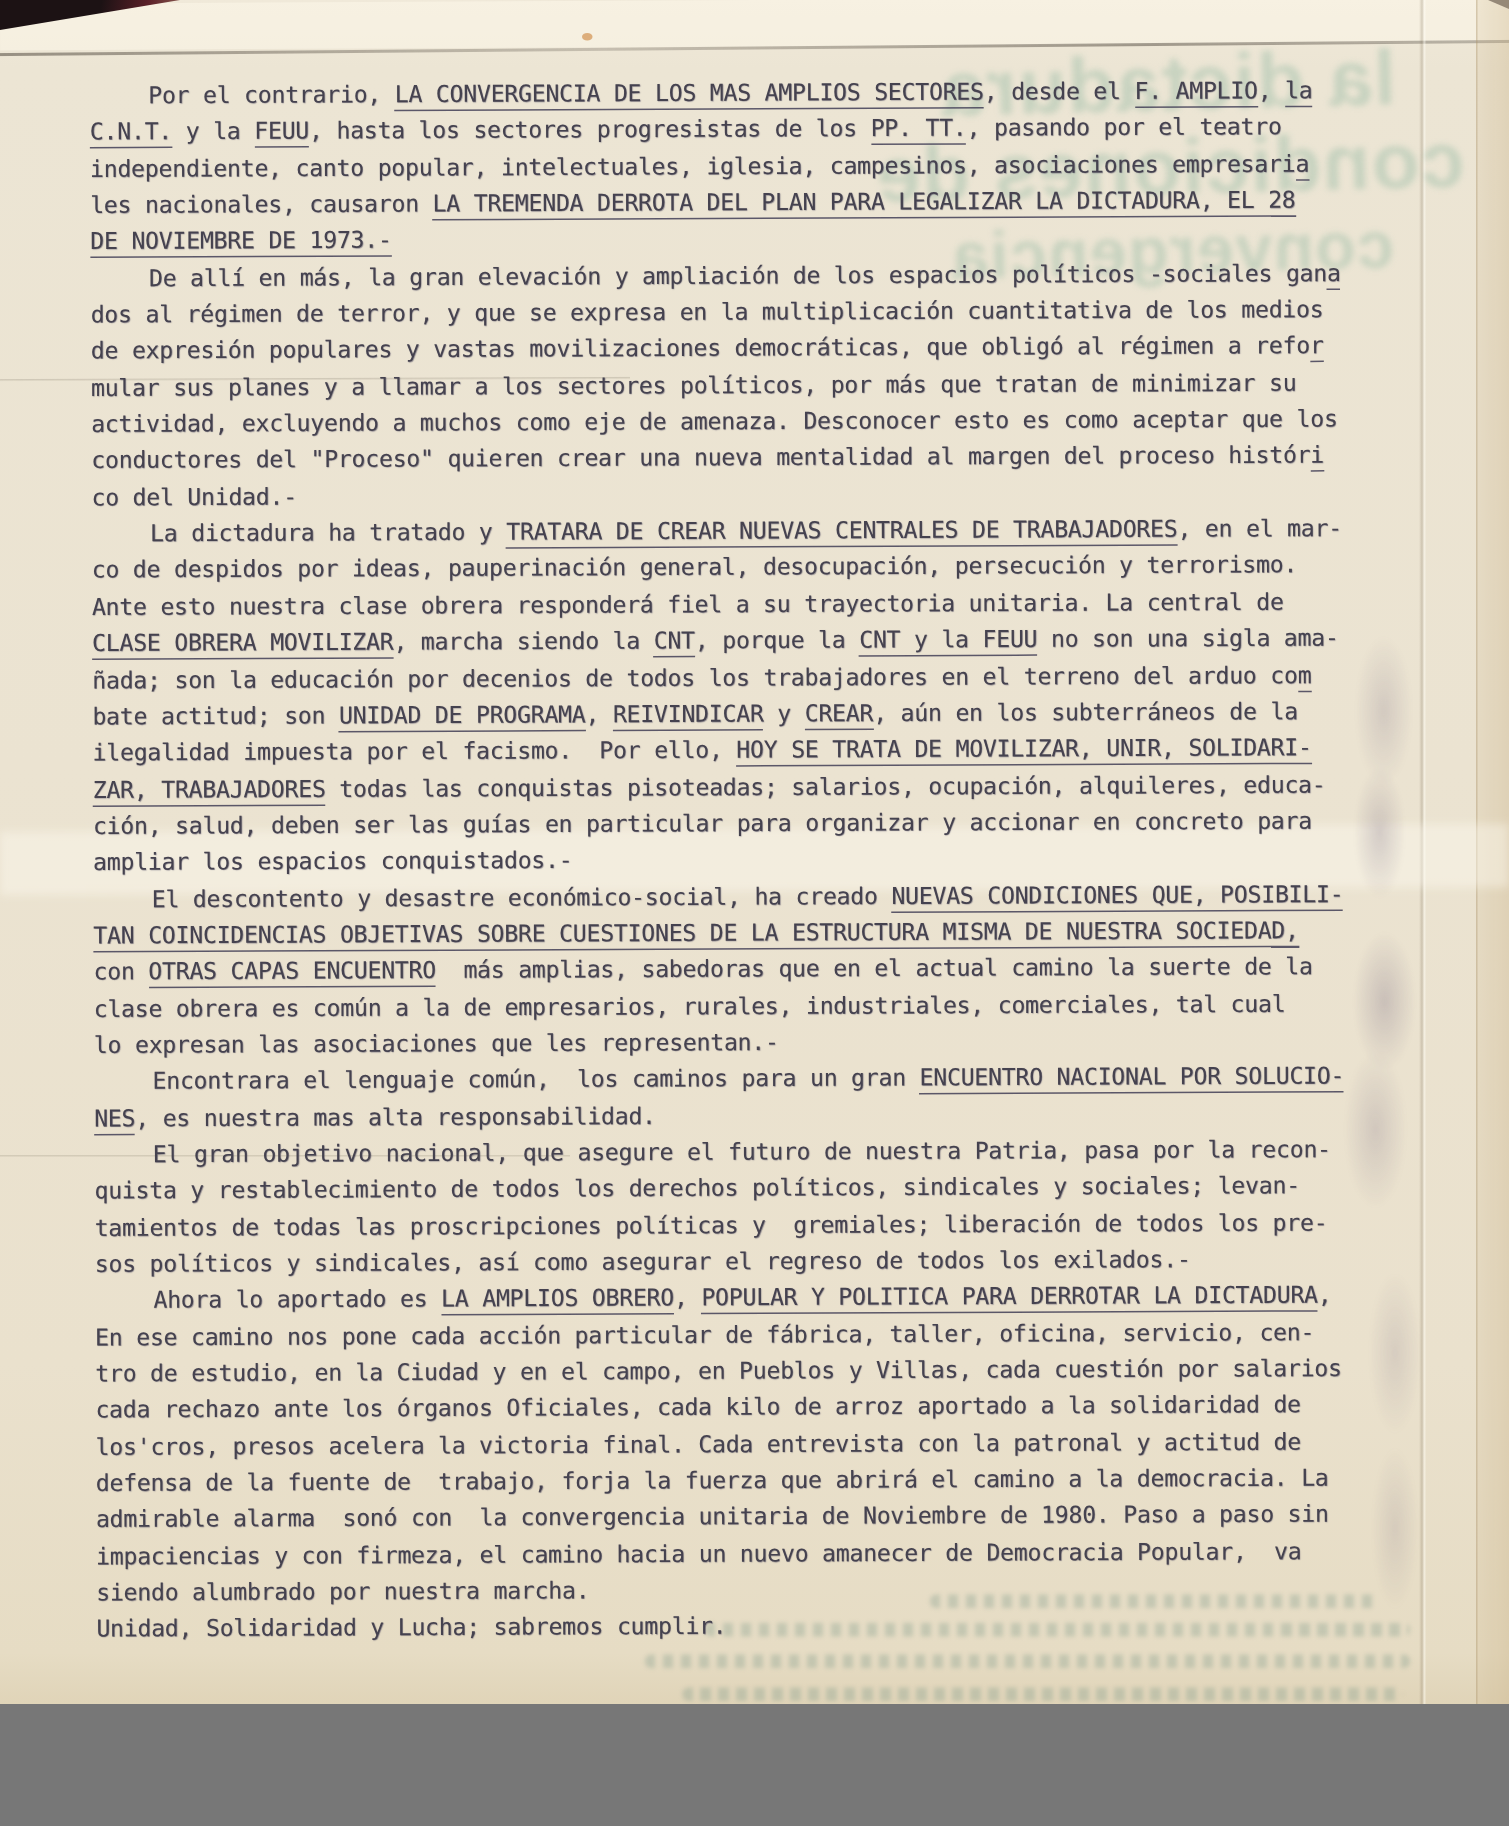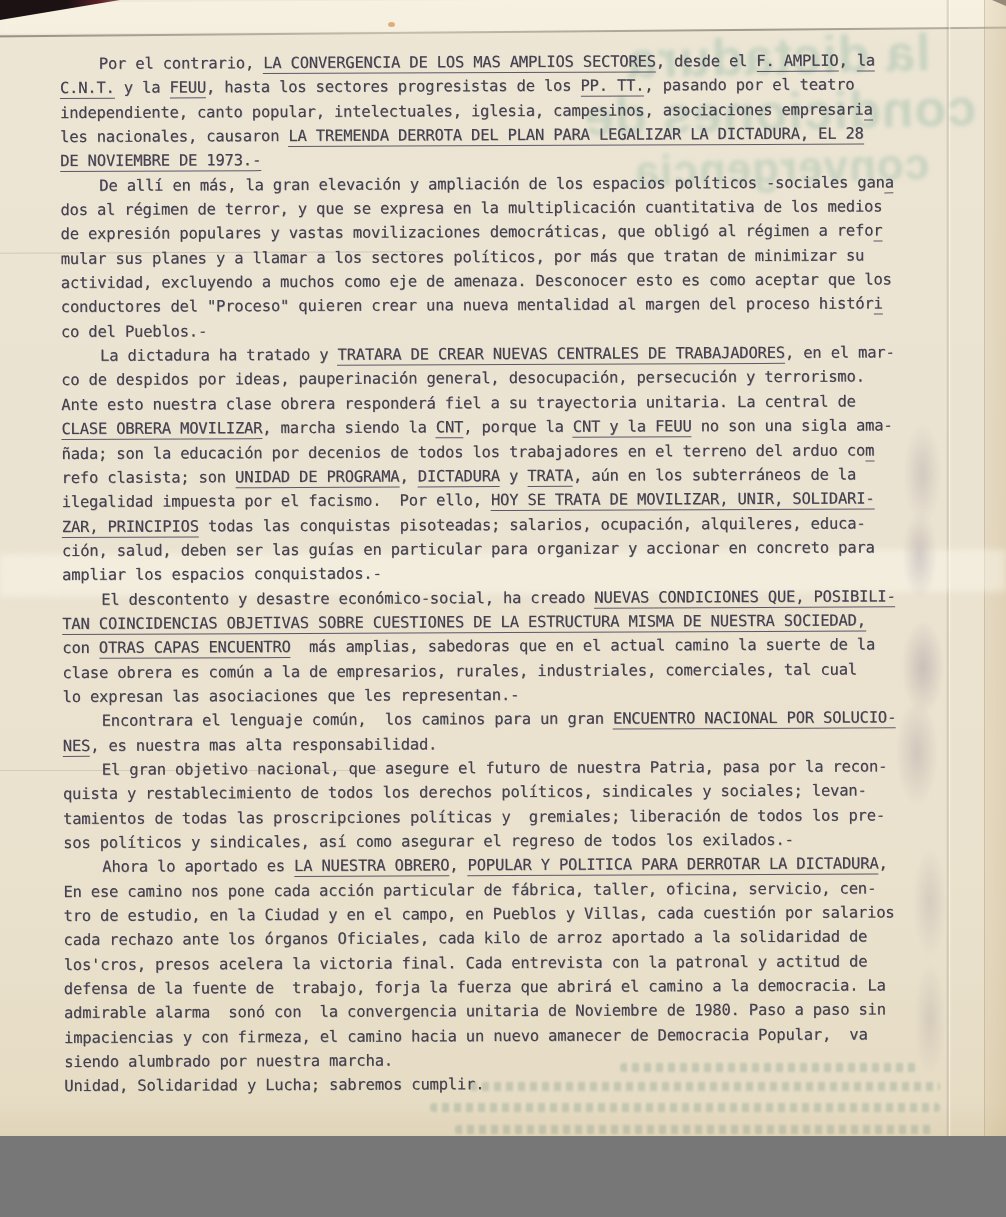--- a/index.html
+++ b/index.html
@@ -140,43 +140,43 @@
       <div class="line"><span class="u">C.N.T.</span><span> y la </span><span class="u">FEUU</span><span>, hasta los sectores progresistas de los </span><span class="u">PP. TT.</span><span>, pasando por el teatro</span></div>
       <div class="line"><span>independiente, canto popular, intelectuales, iglesia, campesinos, asociaciones empresari</span><span class="u">a</span></div>
       <div class="line"><span>les nacionales, causaron </span><span class="u">LA TREMENDA DERROTA DEL PLAN PARA LEGALIZAR LA DICTADURA, EL 28</span></div>
       <div class="line"><span class="u">DE NOVIEMBRE DE 1973.-</span></div>
       <div class="line indent"><span>De allí en más, la gran elevación y ampliación de los espacios políticos -sociales gan</span><span class="u">a</span></div>
       <div class="line"><span>dos al régimen de terror, y que se expresa en la multiplicación cuantitativa de los medios</span></div>
       <div class="line"><span>de expresión populares y vastas movilizaciones democráticas, que obligó al régimen a refo</span><span class="u">r</span></div>
       <div class="line"><span>mular sus planes y a llamar a los sectores políticos, por más que tratan de minimizar su</span></div>
       <div class="line"><span>actividad, excluyendo a muchos como eje de amenaza. Desconocer esto es como aceptar que los</span></div>
       <div class="line"><span>conductores del "Proceso" quieren crear una nueva mentalidad al margen del proceso histór</span><span class="u">i</span></div>
-      <div class="line"><span>co del Pueblos.-</span></div>
+      <div class="line"><span>co del Unidad.-</span></div>
       <div class="line indent"><span>La dictadura ha tratado y </span><span class="u">TRATARA DE CREAR NUEVAS CENTRALES DE TRABAJADORES</span><span>, en el mar-</span></div>
       <div class="line"><span>co de despidos por ideas, pauperinación general, desocupación, persecución y terrorismo.</span></div>
       <div class="line"><span>Ante esto nuestra clase obrera responderá fiel a su trayectoria unitaria. La central de</span></div>
       <div class="line"><span class="u">CLASE OBRERA MOVILIZAR</span><span>, marcha siendo la </span><span class="u">CNT</span><span>, porque la </span><span class="u">CNT y la FEUU</span><span> no son una sigla ama-</span></div>
       <div class="line"><span>ñada; son la educación por decenios de todos los trabajadores en el terreno del arduo co</span><span class="u">m</span></div>
-      <div class="line"><span>refo clasista; son </span><span class="u">UNIDAD DE PROGRAMA</span><span>, </span><span class="u">DICTADURA</span><span> y </span><span class="u">TRATA</span><span>, aún en los subterráneos de la</span></div>
+      <div class="line"><span>bate actitud; son </span><span class="u">UNIDAD DE PROGRAMA</span><span>, </span><span class="u">REIVINDICAR</span><span> y </span><span class="u">CREAR</span><span>, aún en los subterráneos de la</span></div>
       <div class="line"><span>ilegalidad impuesta por el facismo.  Por ello, </span><span class="u">HOY SE TRATA DE MOVILIZAR, UNIR, SOLIDARI-</span></div>
-      <div class="line"><span class="u">ZAR, PRINCIPIOS</span><span> todas las conquistas pisoteadas; salarios, ocupación, alquileres, educa-</span></div>
+      <div class="line"><span class="u">ZAR, TRABAJADORES</span><span> todas las conquistas pisoteadas; salarios, ocupación, alquileres, educa-</span></div>
       <div class="line"><span>ción, salud, deben ser las guías en particular para organizar y accionar en concreto para</span></div>
       <div class="line"><span>ampliar los espacios conquistados.-</span></div>
       <div class="line indent"><span>El descontento y desastre económico-social, ha creado </span><span class="u">NUEVAS CONDICIONES QUE, POSIBILI-</span></div>
       <div class="line"><span class="u">TAN COINCIDENCIAS OBJETIVAS SOBRE CUESTIONES DE LA ESTRUCTURA MISMA DE NUESTRA SOCIEDAD,</span></div>
       <div class="line"><span>con </span><span class="u">OTRAS CAPAS ENCUENTRO</span><span>  más amplias, sabedoras que en el actual camino la suerte de la</span></div>
       <div class="line"><span>clase obrera es común a la de empresarios, rurales, industriales, comerciales, tal cual</span></div>
       <div class="line"><span>lo expresan las asociaciones que les representan.-</span></div>
       <div class="line indent"><span>Encontrara el lenguaje común,  los caminos para un gran </span><span class="u">ENCUENTRO NACIONAL POR SOLUCIO-</span></div>
       <div class="line"><span class="u">NES</span><span>, es nuestra mas alta responsabilidad.</span></div>
       <div class="line indent"><span>El gran objetivo nacional, que asegure el futuro de nuestra Patria, pasa por la recon-</span></div>
       <div class="line"><span>quista y restablecimiento de todos los derechos políticos, sindicales y sociales; levan-</span></div>
       <div class="line"><span>tamientos de todas las proscripciones políticas y  gremiales; liberación de todos los pre-</span></div>
       <div class="line"><span>sos políticos y sindicales, así como asegurar el regreso de todos los exilados.-</span></div>
-      <div class="line indent"><span>Ahora lo aportado es </span><span class="u">LA NUESTRA OBRERO</span><span>, </span><span class="u">POPULAR Y POLITICA PARA DERROTAR LA DICTADURA</span><span>,</span></div>
+      <div class="line indent"><span>Ahora lo aportado es </span><span class="u">LA AMPLIOS OBRERO</span><span>, </span><span class="u">POPULAR Y POLITICA PARA DERROTAR LA DICTADURA</span><span>,</span></div>
       <div class="line"><span>En ese camino nos pone cada acción particular de fábrica, taller, oficina, servicio, cen-</span></div>
       <div class="line"><span>tro de estudio, en la Ciudad y en el campo, en Pueblos y Villas, cada cuestión por salarios</span></div>
       <div class="line"><span>cada rechazo ante los órganos Oficiales, cada kilo de arroz aportado a la solidaridad de</span></div>
       <div class="line"><span>los'cros, presos acelera la victoria final. Cada entrevista con la patronal y actitud de</span></div>
       <div class="line"><span>defensa de la fuente de  trabajo, forja la fuerza que abrirá el camino a la democracia. La</span></div>
       <div class="line"><span>admirable alarma  sonó con  la convergencia unitaria de Noviembre de 1980. Paso a paso sin</span></div>
       <div class="line"><span>impaciencias y con firmeza, el camino hacia un nuevo amanecer de Democracia Popular,  va</span></div>
       <div class="line"><span>siendo alumbrado por nuestra marcha.</span></div>
       <div class="line"><span>Unidad, Solidaridad y Lucha; sabremos cumplir.</span></div>
     </div>

